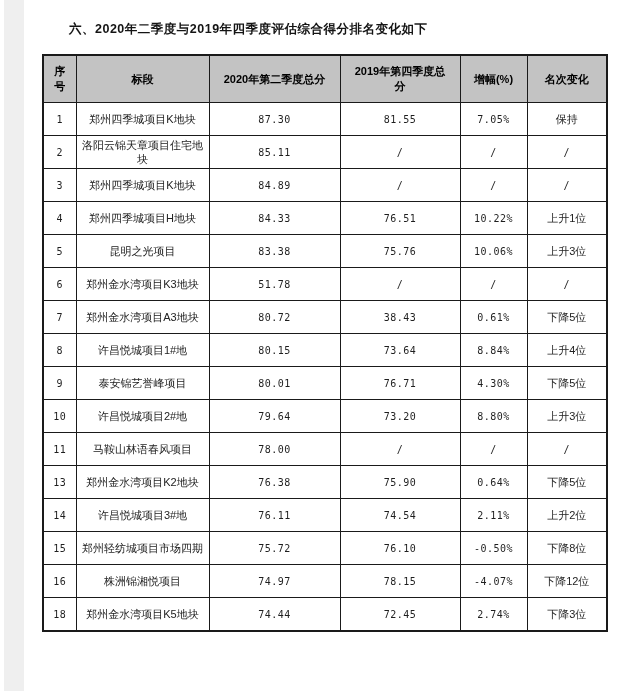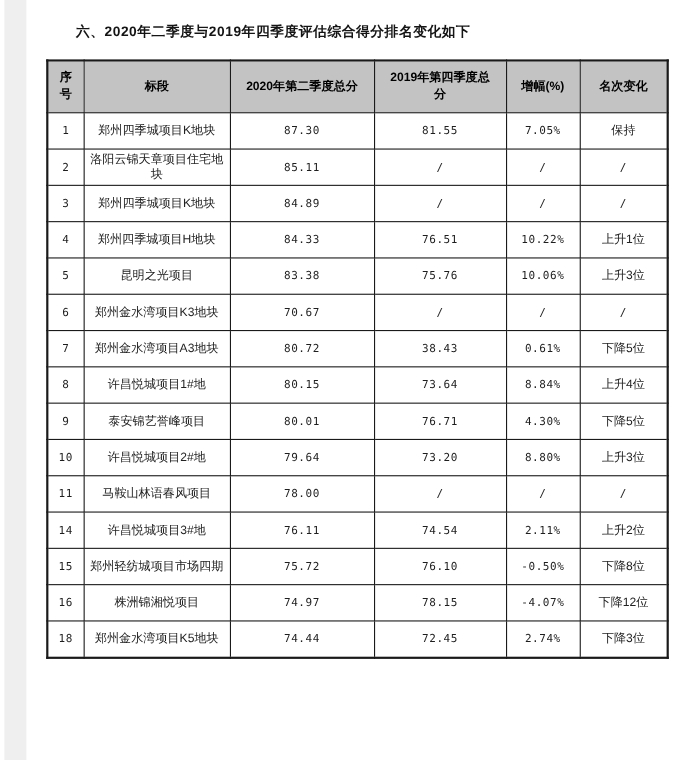--- a/index.html
+++ b/index.html
@@ -142,21 +142,21 @@
           <td class="num">5</td>
           <td>昆明之光项目</td>
           <td class="num">83.38</td>
           <td class="num">75.76</td>
           <td class="num">10.06%</td>
           <td>上升3位</td>
         </tr>
         <tr>
           <td class="num">6</td>
           <td>郑州金水湾项目K3地块</td>
-          <td class="num">70.67</td>
+          <td class="num">51.78</td>
           <td class="num">/</td>
           <td class="num">/</td>
           <td class="num">/</td>
         </tr>
         <tr>
           <td class="num">7</td>
           <td>郑州金水湾项目A3地块</td>
           <td class="num">80.72</td>
           <td class="num">38.43</td>
           <td class="num">0.61%</td>
@@ -188,20 +188,28 @@
         </tr>
         <tr>
           <td class="num">11</td>
           <td>马鞍山林语春风项目</td>
           <td class="num">78.00</td>
           <td class="num">/</td>
           <td class="num">/</td>
           <td class="num">/</td>
         </tr>
         <tr>
+          <td class="num">13</td>
+          <td>郑州金水湾项目K2地块</td>
+          <td class="num">76.38</td>
+          <td class="num">75.90</td>
+          <td class="num">0.64%</td>
+          <td>下降5位</td>
+        </tr>
+        <tr>
           <td class="num">14</td>
           <td>许昌悦城项目3#地</td>
           <td class="num">76.11</td>
           <td class="num">74.54</td>
           <td class="num">2.11%</td>
           <td>上升2位</td>
         </tr>
         <tr>
           <td class="num">15</td>
           <td>郑州轻纺城项目市场四期</td>

